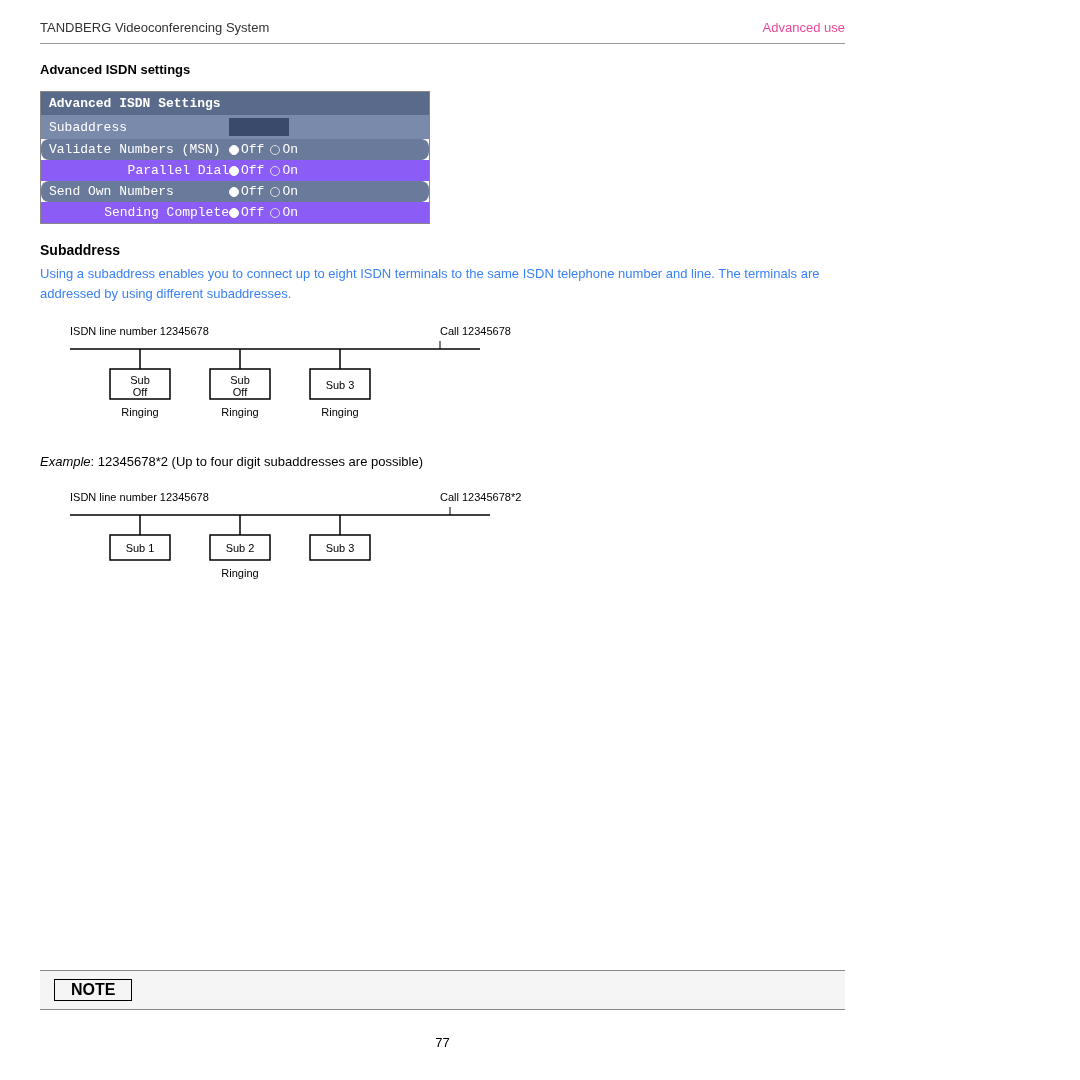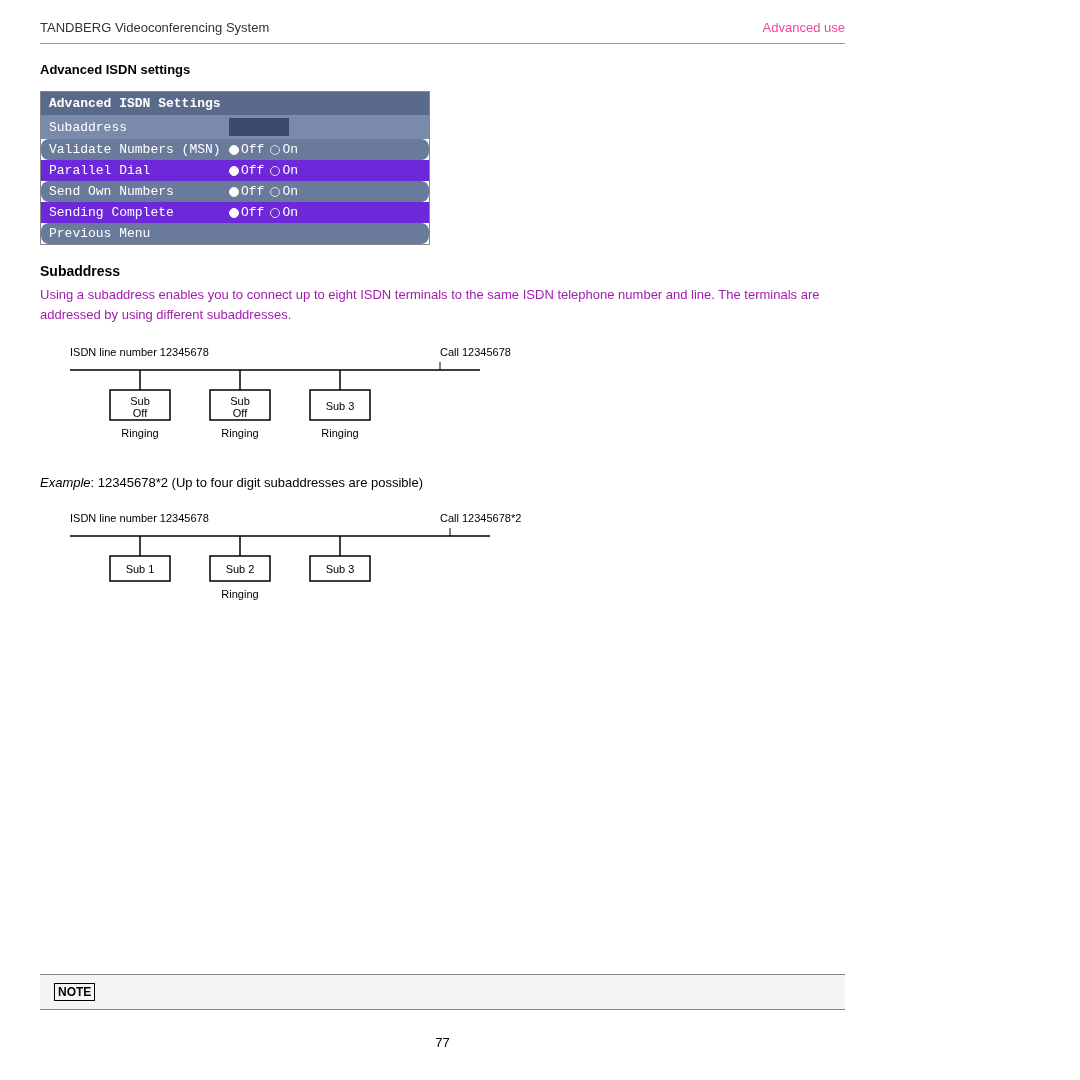--- a/index.html
+++ b/index.html
@@ -71,22 +71,23 @@
     .settings-row.highlighted {
       background: #7a8aaa;
       color: #fff;
     }
     .settings-row.dark-row {
       background: #6a7a9a;
       color: #fff;
       border-radius: 8px;
     }
     .settings-row.light-row {
-      background: #6d28d9;
-      color: #fff;
+      background: #8b5cf6;
+      color: #fff;
+      text-align: right;
     }
     .settings-label {
       flex: 0 0 180px;
       white-space: nowrap;
     }
     .settings-value {
       display: flex;
       align-items: center;
       gap: 4px;
     }
@@ -133,21 +134,21 @@
       margin-bottom: 18px;
     }
     .body-section h3 {
       font-weight: bold;
       font-size: 14px;
       margin-bottom: 6px;
     }
     .body-section p {
       font-size: 13px;
       line-height: 1.5;
-      color: #a21caf;
+      color: #3b82f6;
     }
 
     
     .diagram-container {
       margin: 18px 0;
       position: relative;
     }
 
     
     .diagram-svg {
@@ -176,23 +177,23 @@
       align-items: center;
       gap: 8px;
       margin-top: 20px;
       position: absolute;
       bottom: 70px;
       left: 40px;
       right: 40px;
     }
     .note-label {
       font-weight: bold;
-      font-size: 12px;
+      font-size: 16px;
       border: 1.5px solid #000;
-      padding: 1px 3px;
+      padding: 1px 16px;
       font-family: Arial, sans-serif;
       white-space: nowrap;
     }
     .note-text {
       font-size: 12px;
       letter-spacing: 0.3px;
     }
     .note-text .isdn-big {
       font-size: 15px;
       font-weight: bold;
@@ -278,23 +279,20 @@
           <span class="radio-circle filled"></span>
           <span>Off</span>
         </div>
         <div class="radio-item">
           <span class="radio-circle empty"></span>
           <span>On</span>
         </div>
       </div>
     </div>
 
-    <div class="settings-row dark-row">
-      <span class="settings-label">Previous Menu</span>
-    </div>
   </div>
 
   <div class="body-section">
     <h3>Subaddress</h3>
     <p>Using a subaddress enables you to connect up to eight ISDN terminals to the same ISDN telephone number and line. The terminals are addressed by using different subaddresses.</p>
   </div>
 
   <div class="diagram-container">
     <svg class="diagram-svg" width="520" height="115">
 

